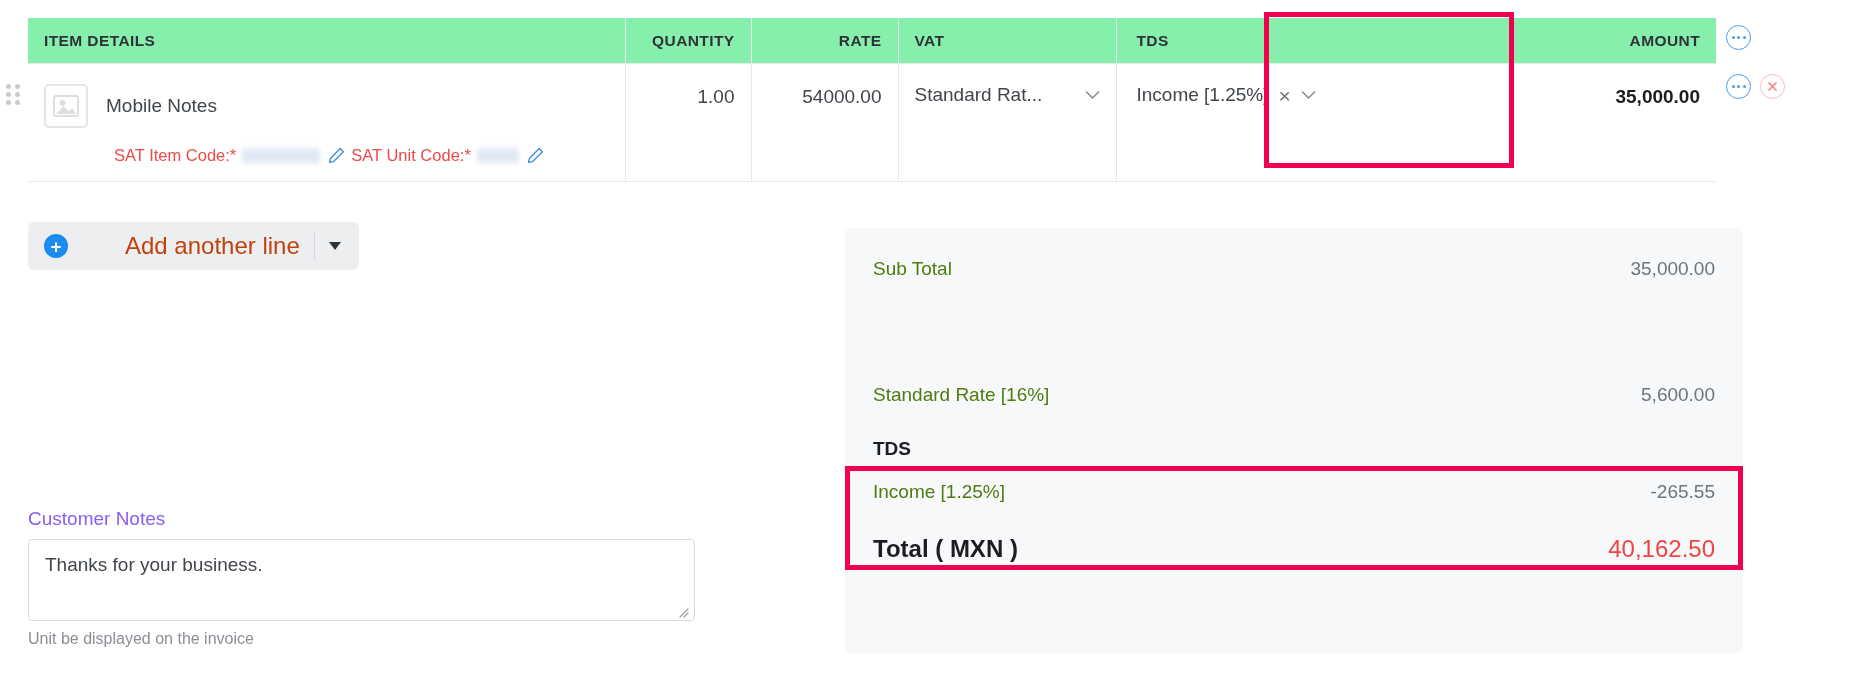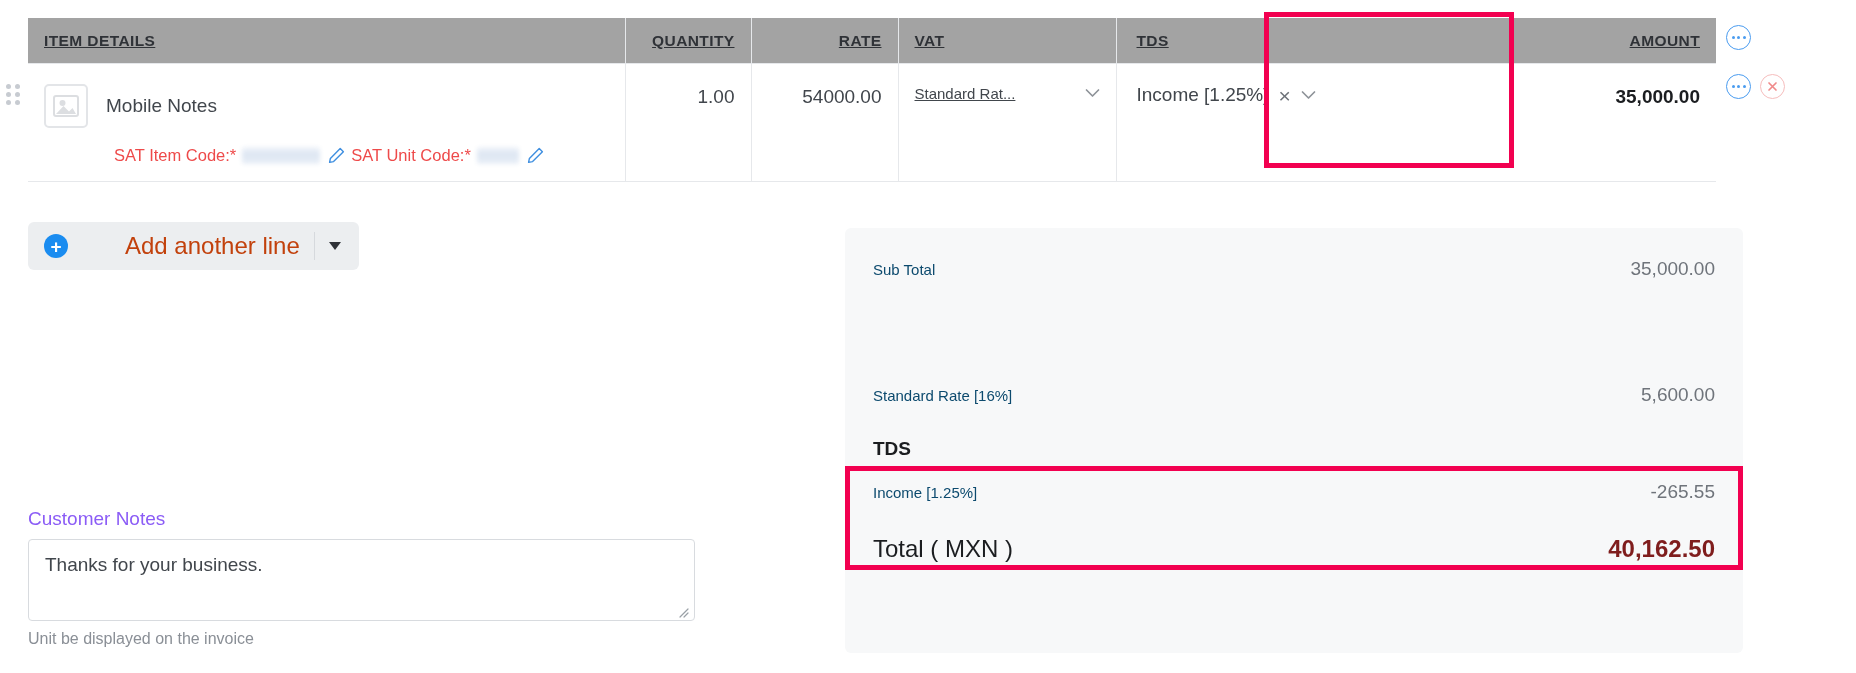--- a/index.html
+++ b/index.html
@@ -28,23 +28,22 @@
   .items-table th {
     font-size: 15.5px;
     font-weight: bold;
     letter-spacing: .4px;
     color: #2f3237;
     text-transform: uppercase;
     padding: 14px 16px 13px 16px;
     border-bottom: 1px solid #e6e8eb;
     vertical-align: middle;
     text-align: left;
-    background: #a3a3a3;
-    white-space: nowrap;
-    text-decoration: underline;
+    background: #86efac;
+    white-space: nowrap;
   }
   .items-table th.num { text-align: right; }
   .items-table td {
     padding: 0;
     vertical-align: top;
     border-bottom: 1px solid #e6e8eb;
     background: #ffffff;
   }
   .vline { border-left: 1px solid #e6e8eb; }
 
@@ -120,21 +119,21 @@
   .sat-blur.short { width: 42px; }
   .pencil { margin: 0 6px 0 2px; display: inline-flex; vertical-align: middle; }
 
   
   .sel-cell {
     display: flex; align-items: center;
     justify-content: space-between;
     gap: 10px;
     padding: 20px 16px 0 16px;
   }
-  .sel-text { font-size: 15px; color: #41464c; white-space: nowrap; text-decoration: underline; }
+  .sel-text { font-size: 19px; color: #41464c; white-space: nowrap; }
   .caret-dn { flex: 0 0 auto; }
 
   
   .tds-cell {
     display: flex; align-items: center;
     gap: 10px;
     padding: 20px 14px 0 20px;
     white-space: nowrap;
   }
   .tds-text { font-size: 19px; color: #41464c; }
@@ -250,40 +249,40 @@
     border-radius: 6px;
   }
   .sum-row {
     position: absolute;
     left: 0; width: 100%;
     display: flex; align-items: center;
     padding: 0 28px;
     box-sizing: border-box;
   }
   .sum-label {
-    font-size: 15px; color: #0c4a6e;
+    font-size: 19px; color: #4d7c0f;
     white-space: nowrap;
   }
   .sum-value {
     margin-left: auto;
     font-size: 19px; color: #6f747b;
     white-space: nowrap;
   }
   #row-subtotal { top: 252px; height: 34px; }
   #row-discount { top: 313px; height: 48px; }
   #row-stdrate  { top: 378px; height: 34px; }
   #row-tdshdr   { top: 432px; height: 34px; }
   #row-tdsline  { top: 475px; height: 34px; }
   #row-total    { top: 529px; height: 40px; }
 
   .sum-row.abs { position: absolute; left: 845px; width: 898px; }
 
   .tds-hdr-label { font-size: 19px; font-weight: bold; color: #1b1d20; }
-  .total-label { font-size: 24px; font-weight: normal; color: #1b1d20; white-space: nowrap; }
-  .total-value { margin-left: auto; font-size: 24px; font-weight: bold; color: #7f1d1d; }
+  .total-label { font-size: 24px; font-weight: bold; color: #1b1d20; white-space: nowrap; }
+  .total-value { margin-left: auto; font-size: 24px; font-weight: normal; color: #ef4444; }
 
   .disc-input {
     width: 80px; height: 46px;
     border: 1px solid #dcdfe3;
     border-right: none;
     border-radius: 4px 0 0 4px;
     background: #ffffff;
     margin-left: 115px;
     outline: none;
     font-family: "Liberation Sans", sans-serif;

